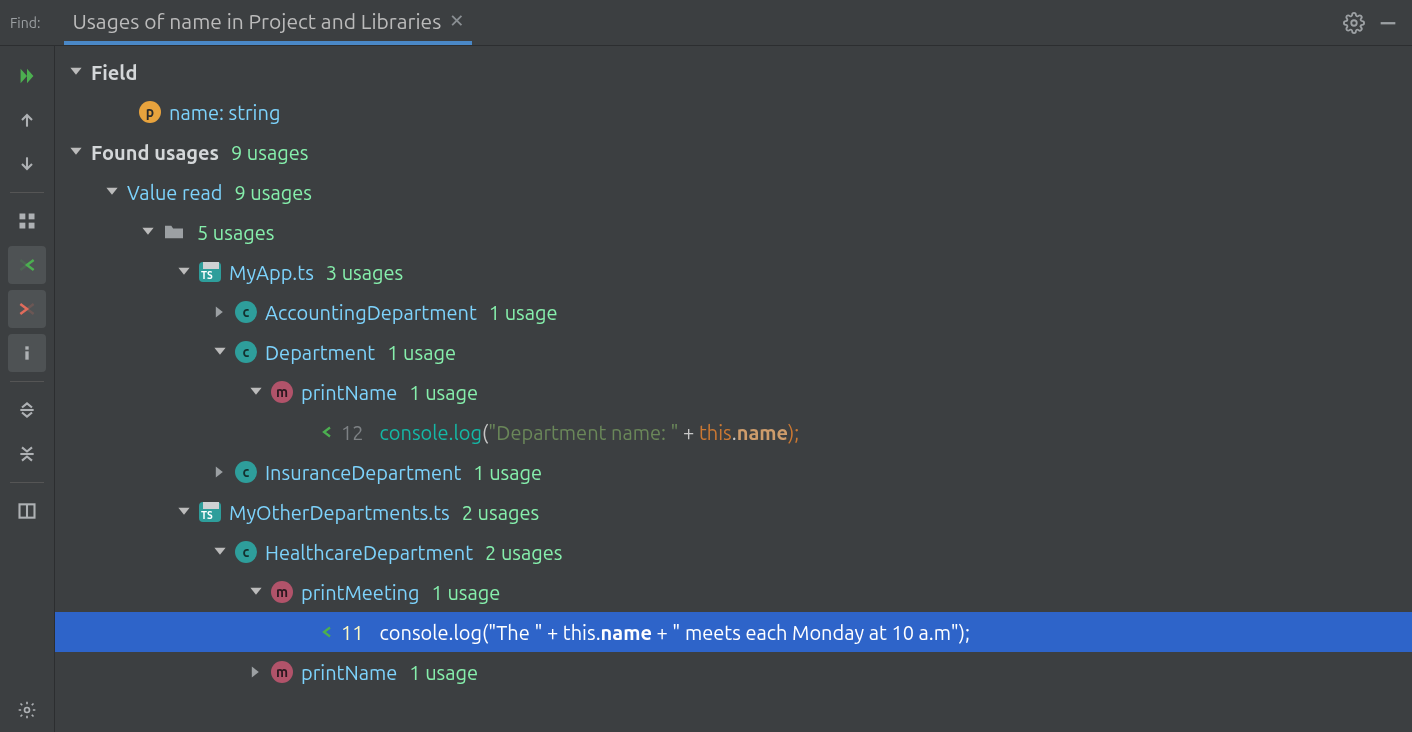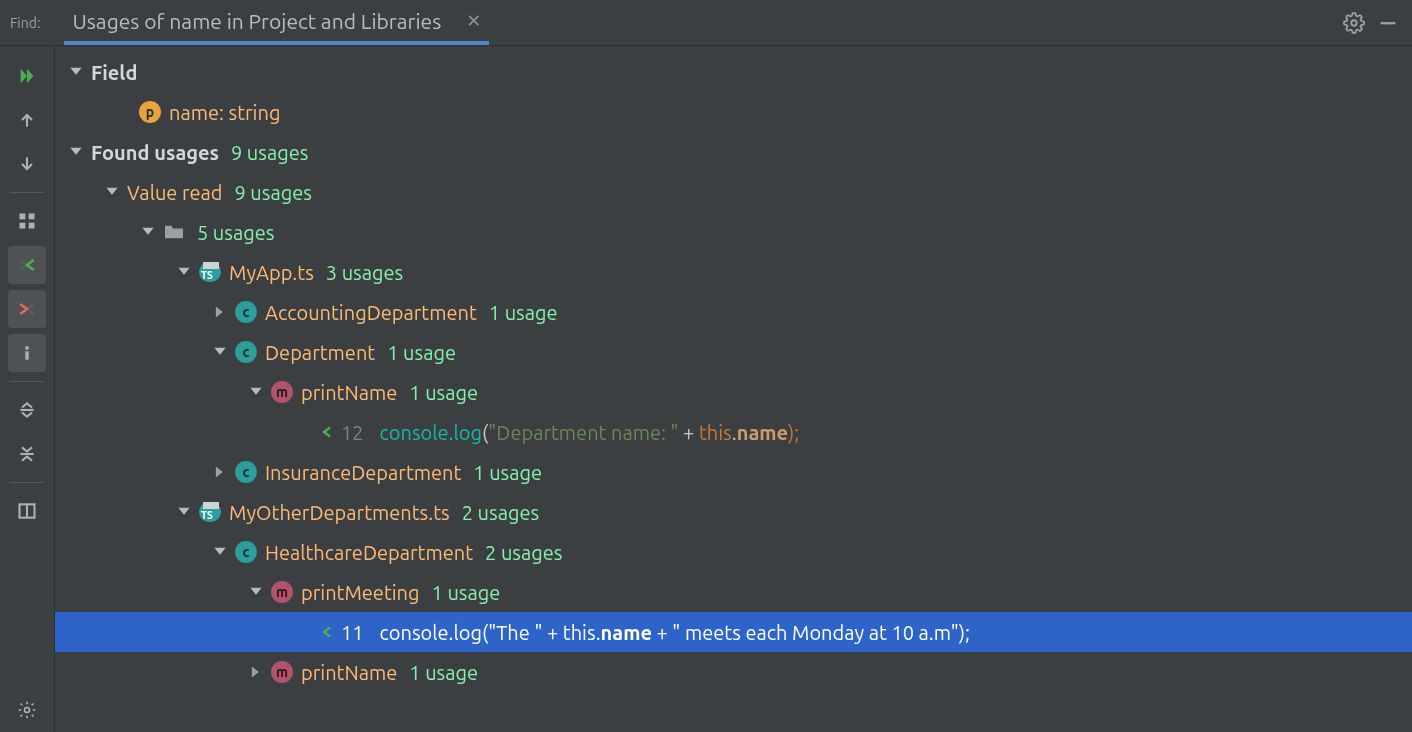--- a/index.html
+++ b/index.html
@@ -15,21 +15,21 @@
   .panel { display: flex; flex-direction: column; height: 100%; }
   .header {
     display: flex; align-items: center;
     height: 46px;
     border-bottom: 1px solid #2c2e30;
     padding: 0 12px 0 10px;
     gap: 10px;
   }
   .header .label { color: #9ca0a3; font-size: 14px; }
   .tab {
-    display: flex; align-items: center; gap: 25px;
+    display: flex; align-items: center; gap: 8px;
     padding: 8px 8px; margin-left: 14px;
     border-bottom: 4px solid #4a88c7;
     color: #bbbbbb; font-size: 21px;
   }
   .tab .x { color: #8a8f93; font-size: 18px; }
   .header .spacer { flex: 1; }
   .hdr-icon { width: 24px; height: 24px; display:flex; align-items:center; justify-content:center; color:#9ca0a3; }
 
   .body { display: flex; flex: 1; min-height: 0; }
   .sidebar {
@@ -58,40 +58,40 @@
   .row.selected { background: #2e64c9; color: #ffffff; }
   .row.selected .code, .row.selected .code * { color: #ffffff; }
   .indent { display:inline-block; }
   .arrow {
     width: 18px; height: 18px;
     display:inline-flex; align-items:center; justify-content:center;
     margin-right: 6px;
   }
   .arrow svg { display:block; }
   .bold { font-weight: 600; color: #d4d7d9; }
-  .txt { color: #fdba74; }
+  .txt { color: #7dd3fc; }
   .muted { color: #86efac; margin-left: 12px; }
   .ln { color: #7d8184; margin-right: 16px; }
   .row.selected .ln { color: #fef9c3; }
 
   .ico { width: 22px; height: 22px; display:inline-flex; align-items:center; justify-content:center; margin-right: 8px; }
   .badge {
     width: 22px; height: 22px; border-radius: 50%;
     display:inline-flex; align-items:center; justify-content:center;
     font-size: 14px; font-weight: 700; color: #2b2b2b;
   }
   .badge.p { background:#e8a33d; }
   .badge.c { background:#2e9e9b; color:#14302f;}
   .badge.m { background:#b1536a; color:#2b1820;}
   .folder-svg { fill:#9ca0a3; }
   .ts-badge {
     width:24px; height:20px; background:#2e9e9b; color:#fff;
     font-size:11px; font-weight:700; display:inline-flex;
     align-items:flex-end; justify-content:flex-start;
-    padding:0 0 0 2px; border-radius:10px; position:relative;
+    padding:0 0 0 2px; border-radius:4px; position:relative;
   }
   .ts-badge::before{
     content:""; position:absolute; top:0; left:4px; width:16px; height:7px;
     background:#cfd2d4;
   }
   .ts-badge span { font-size:10px; line-height:10px; padding-bottom:1px;}
 
   .wrap-icon { margin-right:8px; display:inline-flex; }
 
   .code { font-family: inherit; }

